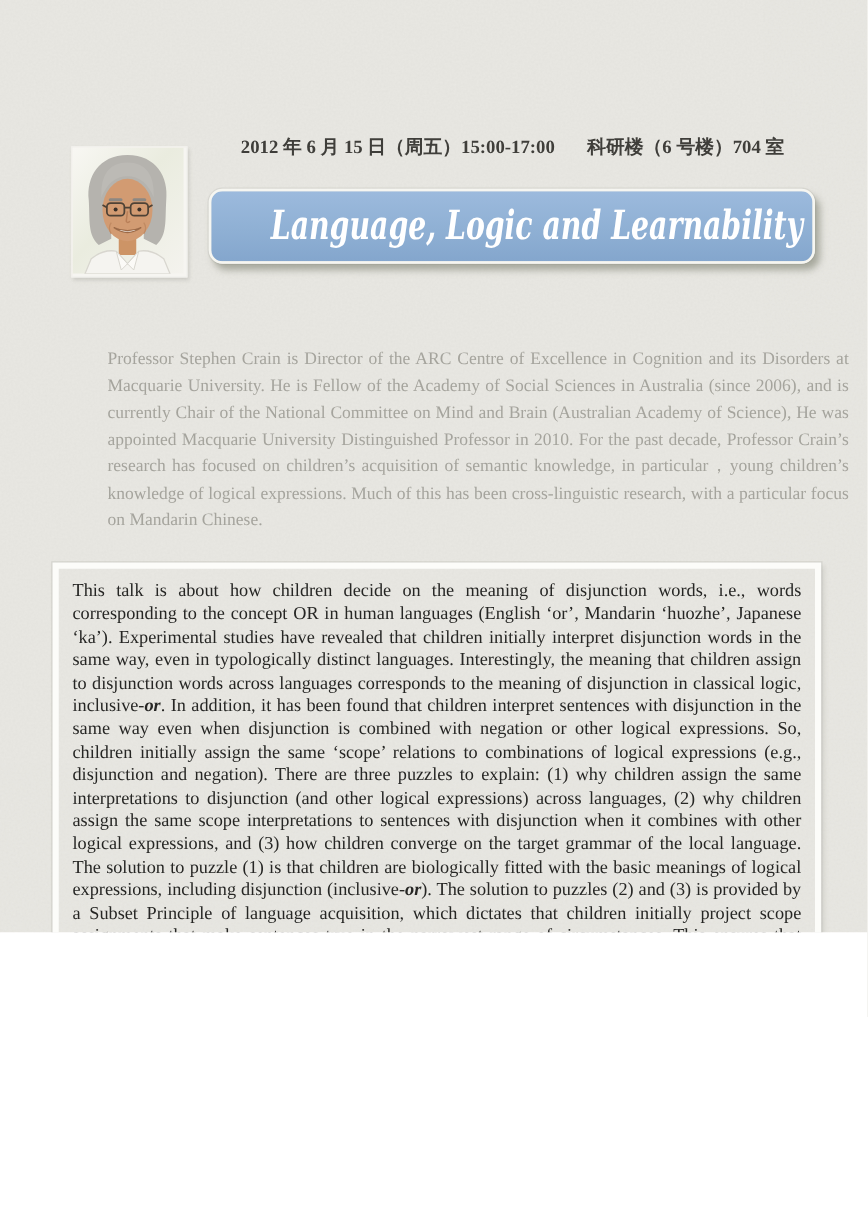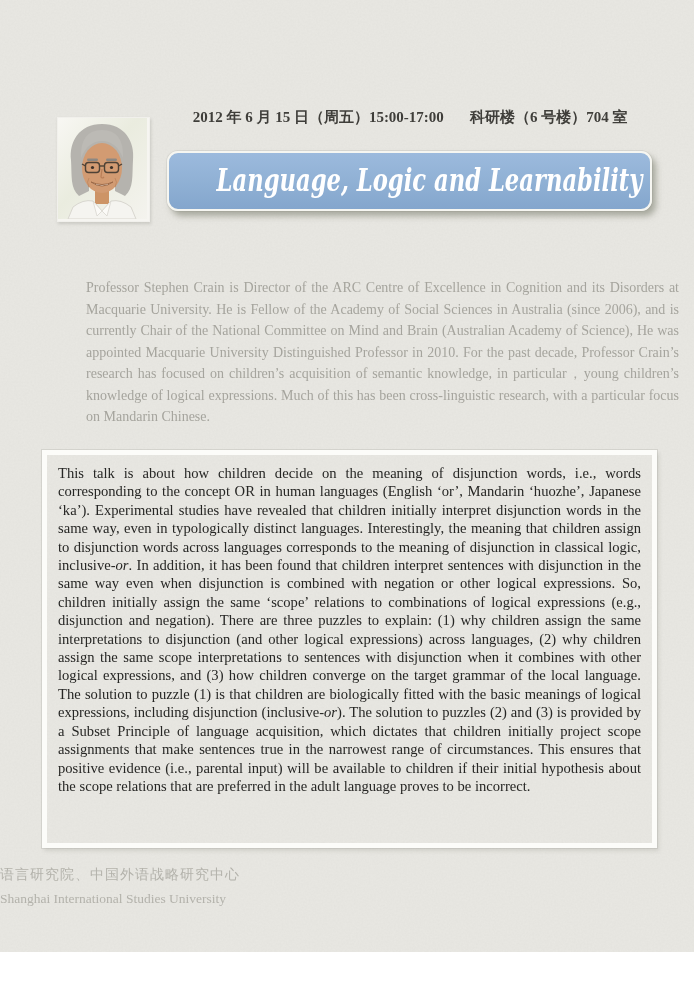--- a/index.html
+++ b/index.html
@@ -1,18 +1,18 @@
 <!DOCTYPE html>
 <html><head>
 <meta charset="utf-8">
 <style>
   html,body{margin:0;padding:0;}
   .poster{
     position:relative;
-    width:694px;height:952px;
+    width:694px;height:746px;
     background:#e9e8e3;
     overflow:hidden;
     font-family:"Liberation Serif","DejaVu Serif",serif;
   }
   .texture{
     position:absolute;left:0;top:0;z-index:0;
     pointer-events:none;
   }
   .layer{position:absolute;z-index:1;}
 
@@ -61,21 +61,21 @@
     border:5px solid #fcfcf9;
     box-shadow:0 0 0 1px rgba(172,172,164,0.3),2px 3px 4px rgba(125,125,115,0.2);
     padding:9px 11px 10px 11px;
   }
   .abstract{
     font-size:14.6px;line-height:18.4px;
     text-align:justify;
     color:#262624;
     margin:0;
   }
-  .abstract i{font-style:italic;}
+  .abstract i{font-style:italic;font-weight:bold;}
 
   .footer{
     top:866px;left:0;width:694px;
     text-align:left;
     color:#b3b2ab;
   }
   .footer-zh{font-size:14px;letter-spacing:1px;}
   .footer-en{font-size:13.5px;margin-top:7px;}
 </style>
 </head>

